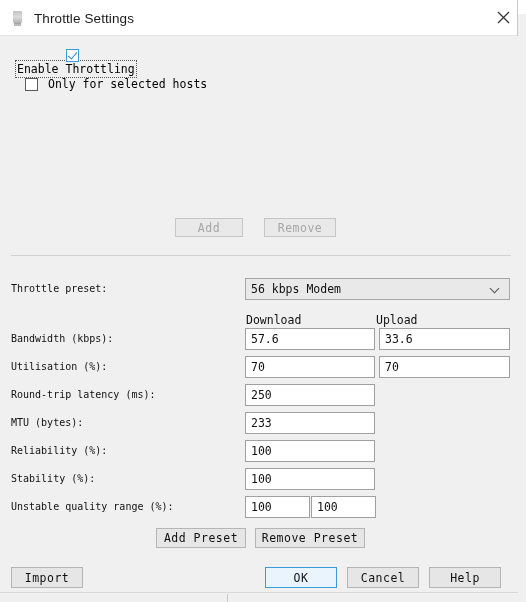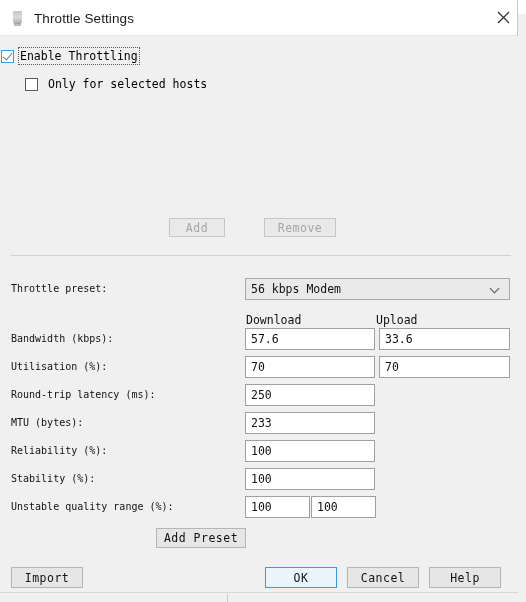--- a/index.html
+++ b/index.html
@@ -294,32 +294,32 @@
       <line x1="12" y1="1" x2="1" y2="12" stroke="#333" stroke-width="1.2"></line>
     </svg>
   </div>
 
   <div class="right-gutter">
     <div class="gutter-white"></div>
   </div>
 
   <div class="content">
 
-    <div class="cb-row" style="left:1px; top:13px;">
+    <div class="cb-row" style="left:17px; top:13px;flex-direction:column;">
       <span class="cb-box checked"></span>
       <span class="cb-label focused">Enable Throttling</span>
     </div>
 
     <div class="cb-row" style="left:25px; top:41px;">
       <span class="cb-box"></span>
       <span class="cb-label" style="margin-left:4px;">Only for selected hosts</span>
     </div>
 
 
-    <div class="btn btn-abs disabled" style="left:169px; top:182px; width:56px; height:19px;">Add</div>
+    <div class="btn btn-abs disabled" style="left:175px; top:182px; width:68px; height:19px;">Add</div>
     <div class="btn btn-abs disabled" style="left:264px; top:182px; width:72px; height:19px;">Remove</div>
 
     <div class="sep" style="top:219px;"></div>
 
     <div class="flabel" style="left:11px; top:247px;">Throttle preset:</div>
     <div class="combo" style="left:245px; top:242px; width:265px;">
       <span class="combo-text">56 kbps Modem</span>
       <span class="chev"></span>
     </div>
 
@@ -344,20 +344,21 @@
     <div class="field" style="left:245px; top:404px; width:130px;">100</div>
 
     <div class="flabel" style="left:11px; top:437px;">Stability (%):</div>
     <div class="field" style="left:245px; top:432px; width:130px;">100</div>
 
     <div class="flabel" style="left:11px; top:465px;">Unstable quality range (%):</div>
     <div class="field" style="left:245px; top:460px; width:65px;">100</div>
     <div class="field" style="left:311px; top:460px; width:65px;">100</div>
 
     <div class="btn btn-abs" style="left:156px; top:492px; width:90px; height:20px;">Add Preset</div>
+    <div class="btn btn-abs" style="left:255px; top:492px; width:110px; height:20px;">Remove Preset</div>
 
     <div class="btn btn-abs" style="left:11px; top:531px; width:72px; height:21px;">Import</div>
     <div class="btn btn-abs default" style="left:265px; top:531px; width:72px; height:21px;">OK</div>
     <div class="btn btn-abs" style="left:347px; top:531px; width:72px; height:21px;">Cancel</div>
     <div class="btn btn-abs" style="left:429px; top:531px; width:72px; height:21px;">Help</div>
 
     <div class="bottom-line"></div>
   </div>
 
   <div class="bottom-tick"></div>

